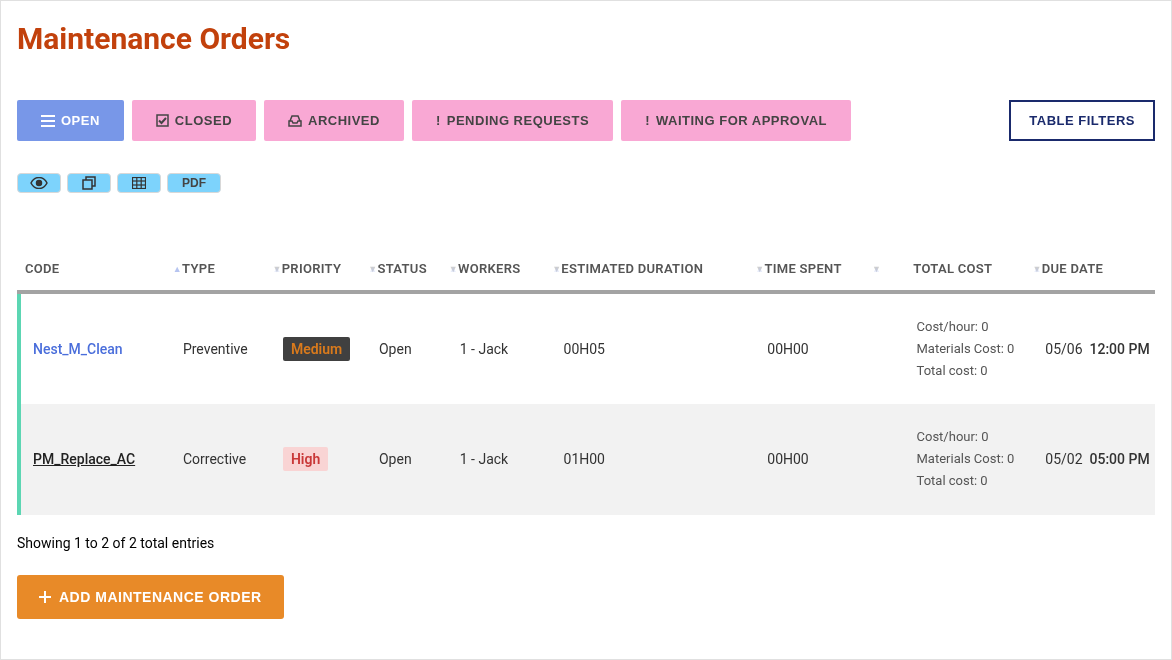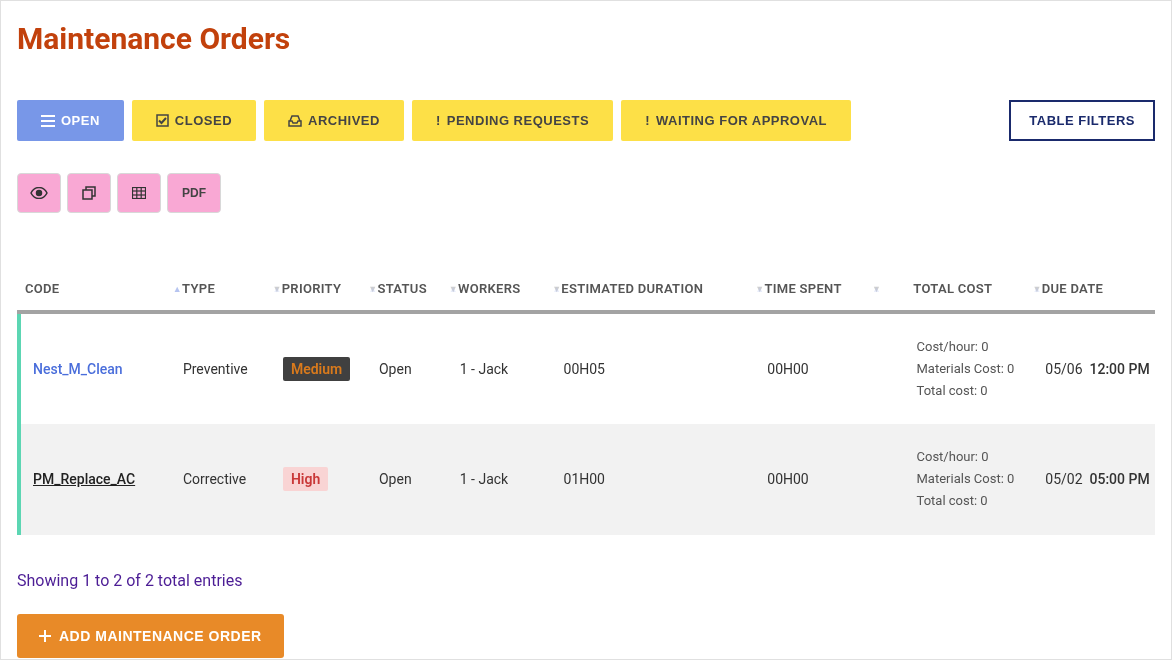--- a/index.html
+++ b/index.html
@@ -22,21 +22,21 @@
     color: #c2410c;
     margin-bottom: 44px;
   }
   .tabs-row {
     display: flex;
     gap: 8px;
     margin-bottom: 32px;
   }
   .tab-btn {
     padding: 13px 24px;
-    background: #fde047;
+    background: #f9a8d4;
     border: none;
     font-size: 13px;
     font-weight: 700;
     color: #444;
     letter-spacing: 0.5px;
     cursor: pointer;
     display: flex;
     align-items: center;
     gap: 6px;
     border-radius: 2px;
@@ -59,23 +59,23 @@
     letter-spacing: 0.5px;
     cursor: pointer;
   }
   .tool-row {
     display: flex;
     gap: 6px;
     margin-bottom: 58px;
   }
   .tool-btn {
     width: 44px;
-    height: 40px;
+    height: 20px;
     border: 1px solid #d8d8d8;
-    background: #f9a8d4;
+    background: #7dd3fc;
     border-radius: 4px;
     display: flex;
     align-items: center;
     justify-content: center;
     cursor: pointer;
   }
   .tool-btn.pdf {
     width: 54px;
     font-size: 12px;
     font-weight: 600;
@@ -152,23 +152,23 @@
   .priority-high {
     background: #f9d4d4;
     color: #c93838;
   }
   .cost-lines {
     font-size: 13px;
     color: #555;
     line-height: 1.7;
   }
   .footer-info {
-    margin-top: 36px;
-    font-size: 16px;
-    color: #4c1d95;
+    margin-top: 20px;
+    font-size: 14px;
+    color: #000000;
   }
   .add-btn {
     margin-top: 24px;
     background: #e88a28;
     color: #fff;
     border: none;
     padding: 14px 22px;
     font-size: 14px;
     font-weight: 700;
     letter-spacing: 0.5px;

